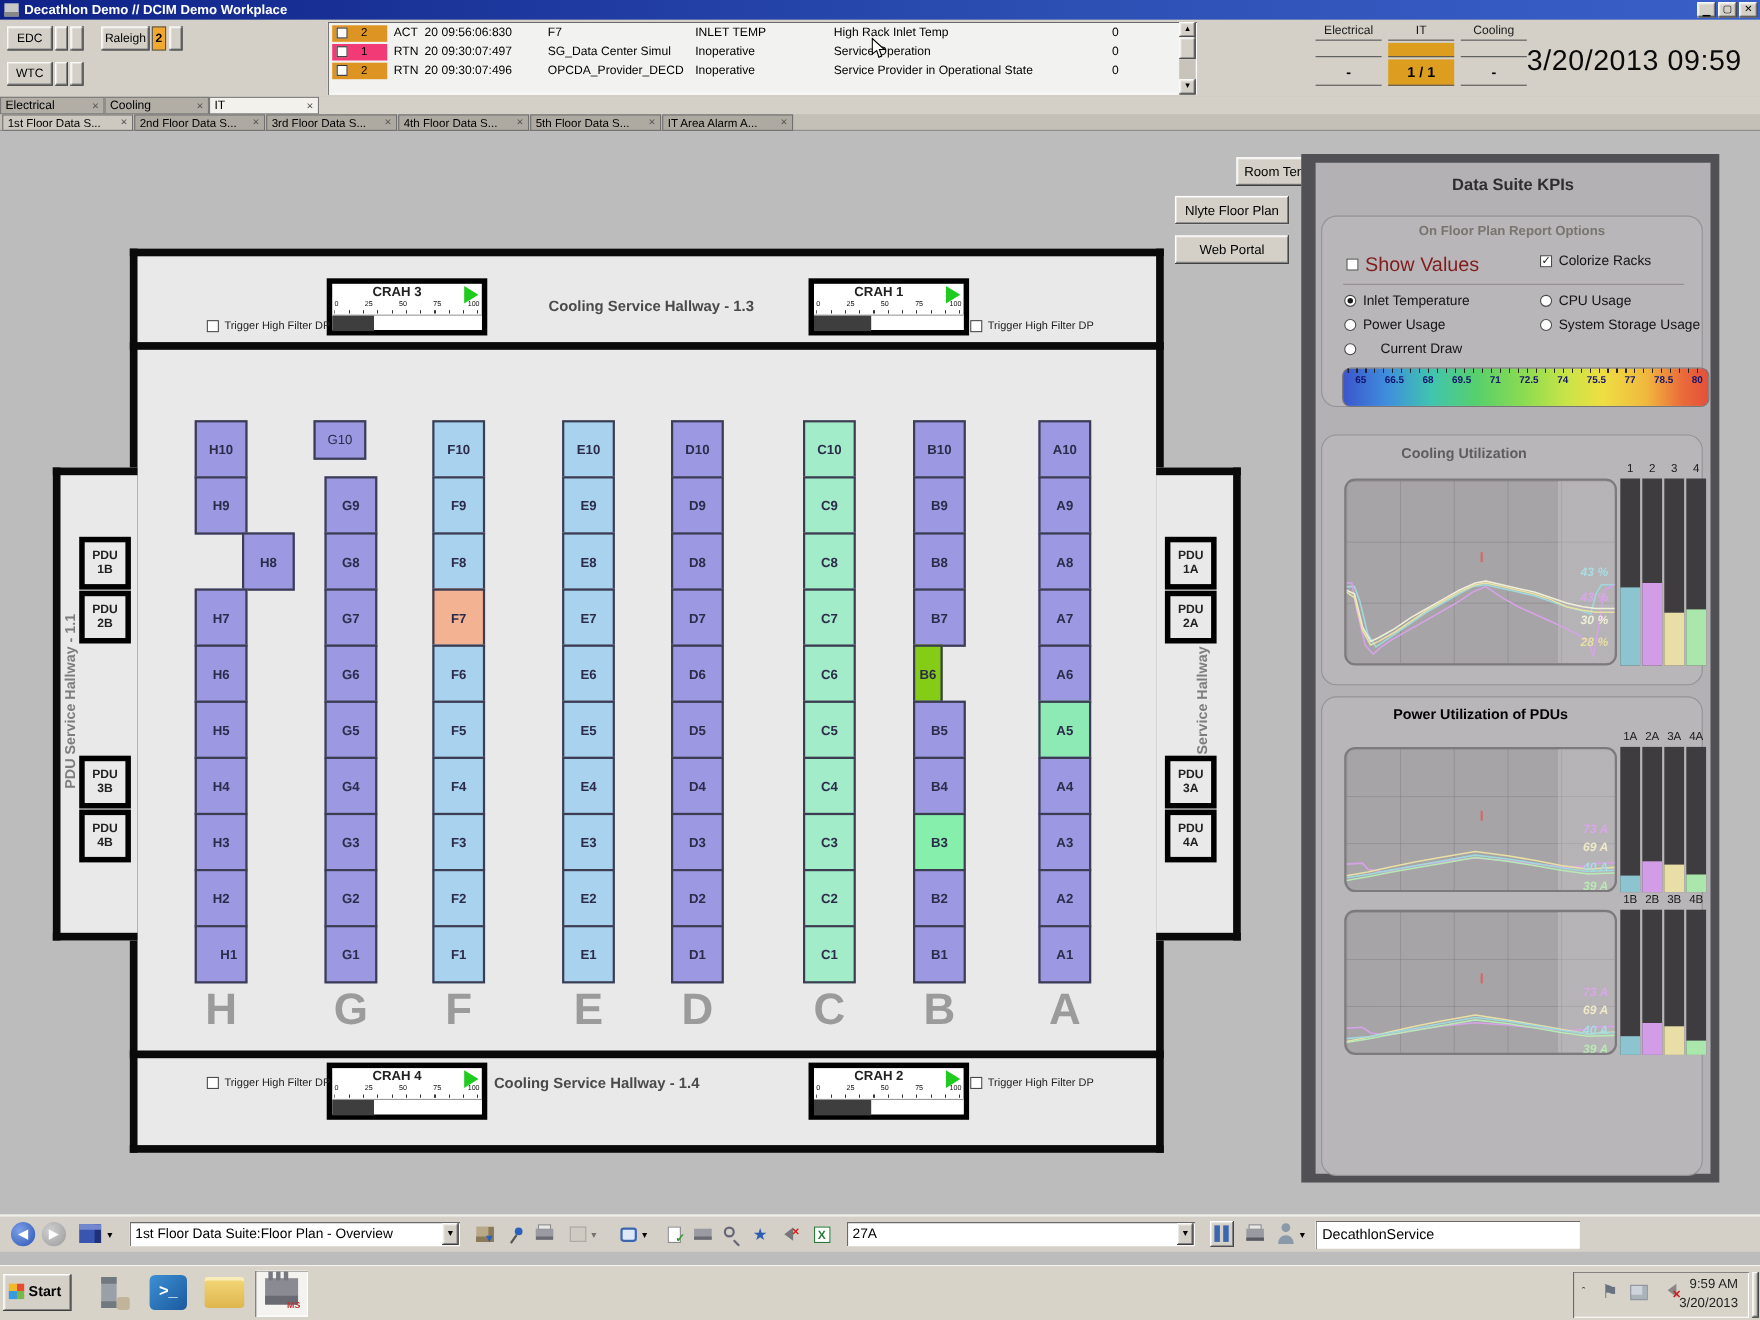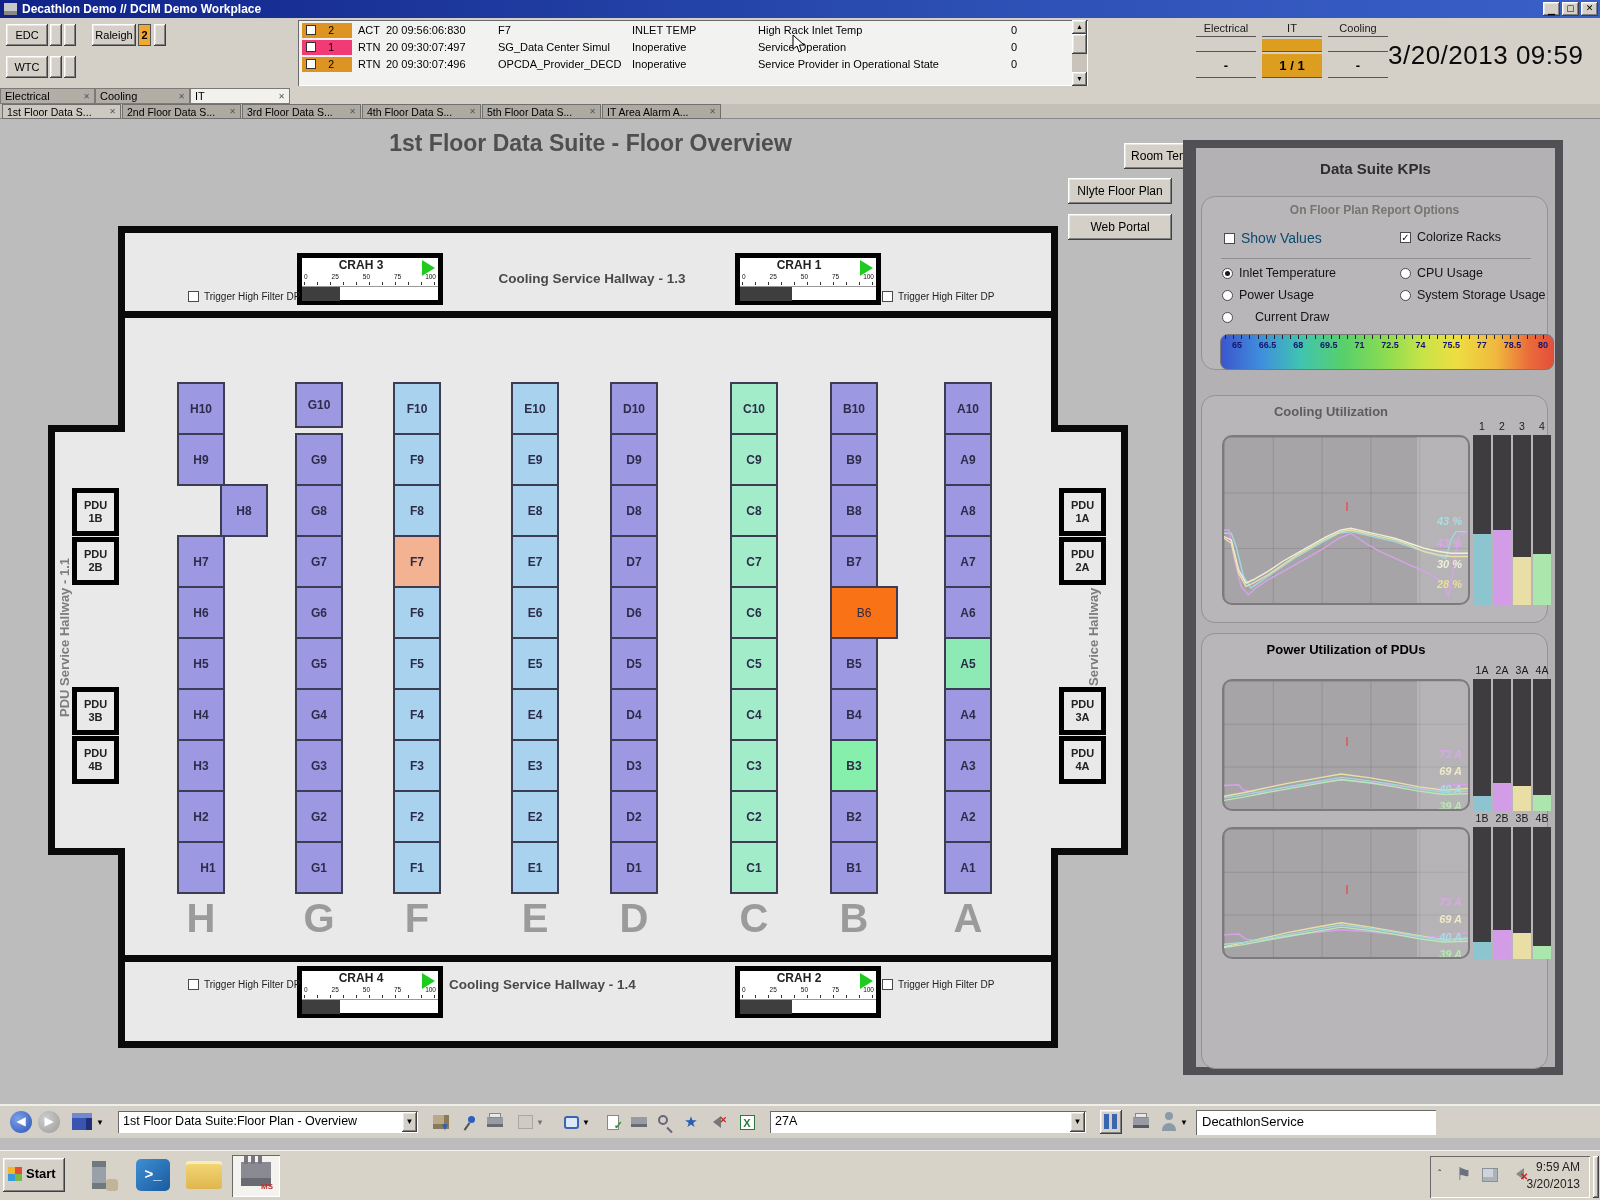--- a/index.html
+++ b/index.html
@@ -140,21 +140,20 @@
         <div style="position: static; font-size: 8px; color: rgb(85, 85, 85);">✕</div>
       </div>
       <div style="position: absolute; left: 602px; top: 0px; width: 119px; height: 15px; display: flex; justify-content: space-between; align-items: center; padding: 0px 4px; font-size: 10.5px; border: 1px solid rgb(112, 112, 112); background: rgb(174, 170, 162);">
         <div style="position: static;">IT Area Alarm A...</div>
         <div style="position: static; font-size: 8px; color: rgb(85, 85, 85);">✕</div>
       </div>
     </div>
 
   <div class="abs" style="top:120px;left:0;width:1600px;height:984px;background:#bcbcbc"></div>
 
-  <div class="abs" style="left:318px;top:130px;width:545px;text-align:center;font-size:23px;font-weight:bold;color:#4f4f4f">1st Floor Data Suite - Floor Overview</div>
 
   <div class="abs btn3d" style="left:1124px;top:143px;width:104px;height:26px;text-align:center;font-size:12px;line-height:26px"><span>Room Temp SPs</span></div>
   <div class="abs btn3d" style="left:1068px;top:178px;width:104px;height:26px;text-align:center;font-size:12px;line-height:26px"><span>Nlyte Floor Plan</span></div>
   <div class="abs btn3d" style="left:1068px;top:214px;width:104px;height:26px;text-align:center;font-size:12px;line-height:26px"><span>Web Portal</span></div>
 
   <div id="floorplan">
     <div class="abs" style="left:118px;top:226px;width:940px;height:822px;background:#e9e9e9"></div>
     <div class="wall" style="left:118px;top:226px;width:940px;height:7px"></div>
     <div class="wall" style="left:118px;top:1041px;width:940px;height:7px"></div>
     <div class="wall" style="left:118px;top:226px;width:7px;height:822px"></div>
@@ -180,21 +179,21 @@
       <div style="position: absolute; left: 177px; top: 433px; width: 48px; height: 53px; border: 2px solid rgb(60, 60, 82); background: rgb(156, 152, 226); display: flex; align-items: center; justify-content: center; font-weight: bold; font-size: 12px; color: rgb(44, 44, 74);">H9</div>
       <div style="position: absolute; left: 177px; top: 484px; width: 48px; height: 53px; border: 2px solid rgb(60, 60, 82); background: rgb(156, 152, 226); display: flex; align-items: center; justify-content: center; font-weight: bold; font-size: 12px; color: rgb(44, 44, 74); margin-left: 43px;">H8</div>
       <div style="position: absolute; left: 177px; top: 535px; width: 48px; height: 53px; border: 2px solid rgb(60, 60, 82); background: rgb(156, 152, 226); display: flex; align-items: center; justify-content: center; font-weight: bold; font-size: 12px; color: rgb(44, 44, 74);">H7</div>
       <div style="position: absolute; left: 177px; top: 586px; width: 48px; height: 53px; border: 2px solid rgb(60, 60, 82); background: rgb(156, 152, 226); display: flex; align-items: center; justify-content: center; font-weight: bold; font-size: 12px; color: rgb(44, 44, 74);">H6</div>
       <div style="position: absolute; left: 177px; top: 637px; width: 48px; height: 53px; border: 2px solid rgb(60, 60, 82); background: rgb(156, 152, 226); display: flex; align-items: center; justify-content: center; font-weight: bold; font-size: 12px; color: rgb(44, 44, 74);">H5</div>
       <div style="position: absolute; left: 177px; top: 688px; width: 48px; height: 53px; border: 2px solid rgb(60, 60, 82); background: rgb(156, 152, 226); display: flex; align-items: center; justify-content: center; font-weight: bold; font-size: 12px; color: rgb(44, 44, 74);">H4</div>
       <div style="position: absolute; left: 177px; top: 739px; width: 48px; height: 53px; border: 2px solid rgb(60, 60, 82); background: rgb(156, 152, 226); display: flex; align-items: center; justify-content: center; font-weight: bold; font-size: 12px; color: rgb(44, 44, 74);">H3</div>
       <div style="position: absolute; left: 177px; top: 790px; width: 48px; height: 53px; border: 2px solid rgb(60, 60, 82); background: rgb(156, 152, 226); display: flex; align-items: center; justify-content: center; font-weight: bold; font-size: 12px; color: rgb(44, 44, 74);">H2</div>
       <div style="position: absolute; left: 177px; top: 841px; width: 48px; height: 53px; border: 2px solid rgb(60, 60, 82); background: rgb(156, 152, 226); display: flex; align-items: center; justify-content: center; font-weight: bold; font-size: 12px; color: rgb(44, 44, 74); padding-left: 14px;">H1</div>
       <div style="position: absolute; left: 177px; top: 896px; width: 48px; text-align: center; font-size: 40px; font-weight: bold; color: rgb(155, 155, 155);">H</div>
-      <div style="position: absolute; left: 295px; top: 382px; width: 48px; height: 46px; border: 2px solid rgb(60, 60, 82); background: rgb(156, 152, 226); display: flex; align-items: center; justify-content: center; font-weight: bold; font-size: 12px; color: rgb(44, 44, 74);">G10</div>
+      <div style="position: absolute; left: 285px; top: 382px; width: 48px; height: 36px; border: 2px solid rgb(60, 60, 82); background: rgb(156, 152, 226); display: flex; align-items: center; justify-content: center; font-weight: normal; font-size: 12px; color: rgb(44, 44, 74);">G10</div>
       <div style="position: absolute; left: 295px; top: 433px; width: 48px; height: 53px; border: 2px solid rgb(60, 60, 82); background: rgb(156, 152, 226); display: flex; align-items: center; justify-content: center; font-weight: bold; font-size: 12px; color: rgb(44, 44, 74);">G9</div>
       <div style="position: absolute; left: 295px; top: 484px; width: 48px; height: 53px; border: 2px solid rgb(60, 60, 82); background: rgb(156, 152, 226); display: flex; align-items: center; justify-content: center; font-weight: bold; font-size: 12px; color: rgb(44, 44, 74);">G8</div>
       <div style="position: absolute; left: 295px; top: 535px; width: 48px; height: 53px; border: 2px solid rgb(60, 60, 82); background: rgb(156, 152, 226); display: flex; align-items: center; justify-content: center; font-weight: bold; font-size: 12px; color: rgb(44, 44, 74);">G7</div>
       <div style="position: absolute; left: 295px; top: 586px; width: 48px; height: 53px; border: 2px solid rgb(60, 60, 82); background: rgb(156, 152, 226); display: flex; align-items: center; justify-content: center; font-weight: bold; font-size: 12px; color: rgb(44, 44, 74);">G6</div>
       <div style="position: absolute; left: 295px; top: 637px; width: 48px; height: 53px; border: 2px solid rgb(60, 60, 82); background: rgb(156, 152, 226); display: flex; align-items: center; justify-content: center; font-weight: bold; font-size: 12px; color: rgb(44, 44, 74);">G5</div>
       <div style="position: absolute; left: 295px; top: 688px; width: 48px; height: 53px; border: 2px solid rgb(60, 60, 82); background: rgb(156, 152, 226); display: flex; align-items: center; justify-content: center; font-weight: bold; font-size: 12px; color: rgb(44, 44, 74);">G4</div>
       <div style="position: absolute; left: 295px; top: 739px; width: 48px; height: 53px; border: 2px solid rgb(60, 60, 82); background: rgb(156, 152, 226); display: flex; align-items: center; justify-content: center; font-weight: bold; font-size: 12px; color: rgb(44, 44, 74);">G3</div>
       <div style="position: absolute; left: 295px; top: 790px; width: 48px; height: 53px; border: 2px solid rgb(60, 60, 82); background: rgb(156, 152, 226); display: flex; align-items: center; justify-content: center; font-weight: bold; font-size: 12px; color: rgb(44, 44, 74);">G2</div>
       <div style="position: absolute; left: 295px; top: 841px; width: 48px; height: 53px; border: 2px solid rgb(60, 60, 82); background: rgb(156, 152, 226); display: flex; align-items: center; justify-content: center; font-weight: bold; font-size: 12px; color: rgb(44, 44, 74);">G1</div>
       <div style="position: absolute; left: 295px; top: 896px; width: 48px; text-align: center; font-size: 40px; font-weight: bold; color: rgb(155, 155, 155);">G</div>
@@ -239,21 +238,21 @@
       <div style="position: absolute; left: 730px; top: 637px; width: 48px; height: 53px; border: 2px solid rgb(60, 60, 82); background: rgb(163, 236, 201); display: flex; align-items: center; justify-content: center; font-weight: bold; font-size: 12px; color: rgb(44, 44, 74);">C5</div>
       <div style="position: absolute; left: 730px; top: 688px; width: 48px; height: 53px; border: 2px solid rgb(60, 60, 82); background: rgb(163, 236, 201); display: flex; align-items: center; justify-content: center; font-weight: bold; font-size: 12px; color: rgb(44, 44, 74);">C4</div>
       <div style="position: absolute; left: 730px; top: 739px; width: 48px; height: 53px; border: 2px solid rgb(60, 60, 82); background: rgb(163, 236, 201); display: flex; align-items: center; justify-content: center; font-weight: bold; font-size: 12px; color: rgb(44, 44, 74);">C3</div>
       <div style="position: absolute; left: 730px; top: 790px; width: 48px; height: 53px; border: 2px solid rgb(60, 60, 82); background: rgb(163, 236, 201); display: flex; align-items: center; justify-content: center; font-weight: bold; font-size: 12px; color: rgb(44, 44, 74);">C2</div>
       <div style="position: absolute; left: 730px; top: 841px; width: 48px; height: 53px; border: 2px solid rgb(60, 60, 82); background: rgb(163, 236, 201); display: flex; align-items: center; justify-content: center; font-weight: bold; font-size: 12px; color: rgb(44, 44, 74);">C1</div>
       <div style="position: absolute; left: 730px; top: 896px; width: 48px; text-align: center; font-size: 40px; font-weight: bold; color: rgb(155, 155, 155);">C</div>
       <div style="position: absolute; left: 830px; top: 382px; width: 48px; height: 53px; border: 2px solid rgb(60, 60, 82); background: rgb(156, 152, 226); display: flex; align-items: center; justify-content: center; font-weight: bold; font-size: 12px; color: rgb(44, 44, 74);">B10</div>
       <div style="position: absolute; left: 830px; top: 433px; width: 48px; height: 53px; border: 2px solid rgb(60, 60, 82); background: rgb(156, 152, 226); display: flex; align-items: center; justify-content: center; font-weight: bold; font-size: 12px; color: rgb(44, 44, 74);">B9</div>
       <div style="position: absolute; left: 830px; top: 484px; width: 48px; height: 53px; border: 2px solid rgb(60, 60, 82); background: rgb(156, 152, 226); display: flex; align-items: center; justify-content: center; font-weight: bold; font-size: 12px; color: rgb(44, 44, 74);">B8</div>
       <div style="position: absolute; left: 830px; top: 535px; width: 48px; height: 53px; border: 2px solid rgb(60, 60, 82); background: rgb(156, 152, 226); display: flex; align-items: center; justify-content: center; font-weight: bold; font-size: 12px; color: rgb(44, 44, 74);">B7</div>
-      <div style="position: absolute; left: 830px; top: 586px; width: 68px; height: 53px; border: 2px solid rgb(60, 60, 82); background: #f97316; display: flex; align-items: center; justify-content: center; font-weight: normal; font-size: 12px; color: rgb(44, 44, 74);">B6</div>
+      <div style="position: absolute; left: 830px; top: 586px; width: 27px; height: 53px; border: 2px solid rgb(60, 60, 82); background: #84cc16; display: flex; align-items: center; justify-content: center; font-weight: bold; font-size: 12px; color: rgb(44, 44, 74);">B6</div>
       <div style="position: absolute; left: 830px; top: 637px; width: 48px; height: 53px; border: 2px solid rgb(60, 60, 82); background: rgb(156, 152, 226); display: flex; align-items: center; justify-content: center; font-weight: bold; font-size: 12px; color: rgb(44, 44, 74);">B5</div>
       <div style="position: absolute; left: 830px; top: 688px; width: 48px; height: 53px; border: 2px solid rgb(60, 60, 82); background: rgb(156, 152, 226); display: flex; align-items: center; justify-content: center; font-weight: bold; font-size: 12px; color: rgb(44, 44, 74);">B4</div>
       <div style="position: absolute; left: 830px; top: 739px; width: 48px; height: 53px; border: 2px solid rgb(60, 60, 82); background: #86efac; display: flex; align-items: center; justify-content: center; font-weight: bold; font-size: 12px; color: rgb(44, 44, 74);">B3</div>
       <div style="position: absolute; left: 830px; top: 790px; width: 48px; height: 53px; border: 2px solid rgb(60, 60, 82); background: rgb(156, 152, 226); display: flex; align-items: center; justify-content: center; font-weight: bold; font-size: 12px; color: rgb(44, 44, 74);">B2</div>
       <div style="position: absolute; left: 830px; top: 841px; width: 48px; height: 53px; border: 2px solid rgb(60, 60, 82); background: rgb(156, 152, 226); display: flex; align-items: center; justify-content: center; font-weight: bold; font-size: 12px; color: rgb(44, 44, 74);">B1</div>
       <div style="position: absolute; left: 830px; top: 896px; width: 48px; text-align: center; font-size: 40px; font-weight: bold; color: rgb(155, 155, 155);">B</div>
       <div style="position: absolute; left: 944px; top: 382px; width: 48px; height: 53px; border: 2px solid rgb(60, 60, 82); background: rgb(156, 152, 226); display: flex; align-items: center; justify-content: center; font-weight: bold; font-size: 12px; color: rgb(44, 44, 74);">A10</div>
       <div style="position: absolute; left: 944px; top: 433px; width: 48px; height: 53px; border: 2px solid rgb(60, 60, 82); background: rgb(156, 152, 226); display: flex; align-items: center; justify-content: center; font-weight: bold; font-size: 12px; color: rgb(44, 44, 74);">A9</div>
       <div style="position: absolute; left: 944px; top: 484px; width: 48px; height: 53px; border: 2px solid rgb(60, 60, 82); background: rgb(156, 152, 226); display: flex; align-items: center; justify-content: center; font-weight: bold; font-size: 12px; color: rgb(44, 44, 74);">A8</div>
       <div style="position: absolute; left: 944px; top: 535px; width: 48px; height: 53px; border: 2px solid rgb(60, 60, 82); background: rgb(156, 152, 226); display: flex; align-items: center; justify-content: center; font-weight: bold; font-size: 12px; color: rgb(44, 44, 74);">A7</div>
@@ -353,21 +352,21 @@
   <div class="abs" style="left:1183px;top:140px;width:380px;height:935px;background:#b4b1b4;border:8px solid #515155;border-left-width:13px">
     <div class="abs" style="left:0;top:12px;width:359px;text-align:center;font-size:15px;font-weight:bold;color:#2e2e2e">Data Suite KPIs</div>
     <div class="grp" style="left:5px;top:48px;width:347px;height:174px"></div>
     <div class="glabel" style="left:5px;top:55px;width:347px;font-size:12px">On Floor Plan Report Options</div>
     <div class="grp" style="left:5px;top:247px;width:347px;height:228px"></div>
     <div class="glabel" style="left:5px;top:256px;width:260px;font-size:13px;color:#5e5c5e">Cooling Utilization</div>
     <div class="grp" style="left:5px;top:485px;width:347px;height:436px"></div>
     <div class="glabel" style="left:5px;top:494px;width:290px;font-size:13px;color:#000000">Power Utilization of PDUs</div>
   <div style="position: absolute; left: 28px; top: 82px; display: flex; align-items: center; gap: 6px;">
         <span class="cbx"></span>
-        <span style="font-size: 14px; color: #0c4a6e;">Show Values</span>
+        <span style="font-size: 18px; color: #7f1d1d;">Show Values</span>
       </div>
       <div style="position: absolute; left: 204px; top: 82px; display: flex; align-items: center; gap: 6px;">
         <span class="cbx">✓</span>
         <span style="font-size: 12.5px; color: rgb(20, 20, 20);">Colorize Racks</span>
       </div>
       <div style="position: absolute; left: 25px; top: 110px; width: 310px; height: 1px; background: rgb(143, 141, 144);"></div>
       <div style="position: absolute; left: 26px; top: 118px; display: flex; align-items: center; gap: 6px;">
         <span class="rad on"></span>
         <span style="font-size: 12.5px; color: rgb(20, 20, 20);">Inlet Temperature</span>
       </div>

